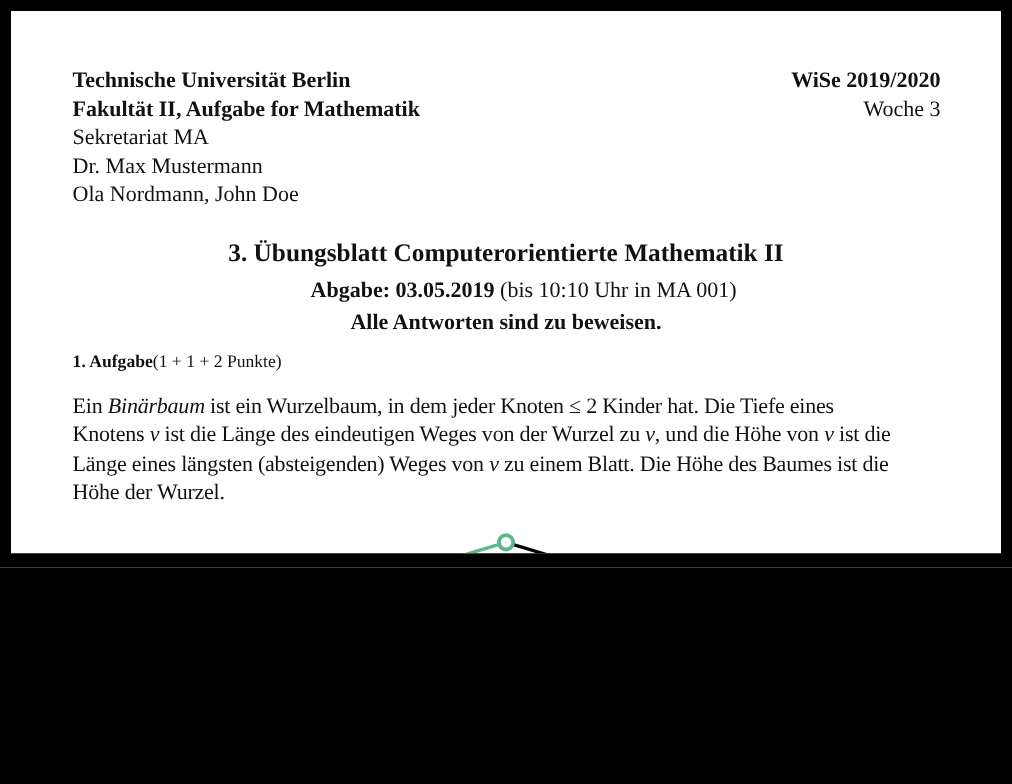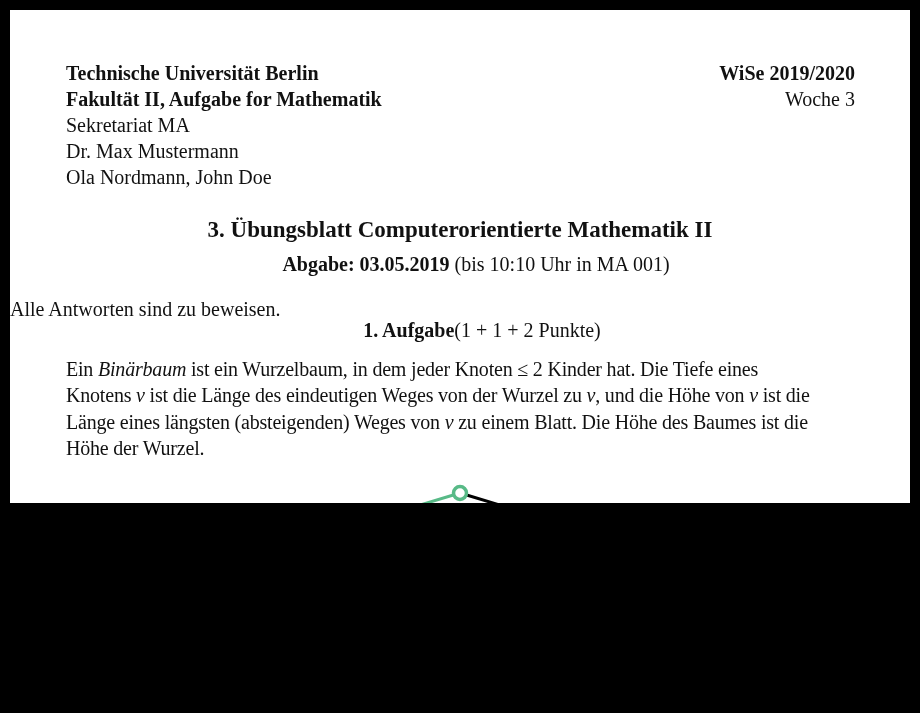--- a/index.html
+++ b/index.html
@@ -60,37 +60,36 @@
     font-size: 20px;
     line-height: 26px;
     white-space: nowrap;
     padding-left: 32px;
   }
   .proof-note {
     position: absolute;
     left: 0;
     right: 0;
     top: 270px;
+    text-align: center;
     font-size: 20px;
     line-height: 26px;
-    font-weight: normal;
+    font-weight: bold;
     white-space: nowrap;
-    margin-top: 16px;
   }
   .task-row {
     position: absolute;
     left: 56px;
     right: 55px;
     top: 307px;
-    font-size: 20px;
+    font-size: 16px;
     line-height: 26px;
     display: flex;
-    justify-content: center;
+    justify-content: flex-start;
     white-space: nowrap;
-    margin-left: 43px;
   }
   .task-paragraph {
     position: absolute;
     left: 56px;
     top: 346px;
     font-size: 20px;
     line-height: 26.4px;
     letter-spacing: -0.2px;
   }
   .pline { white-space: nowrap; }

